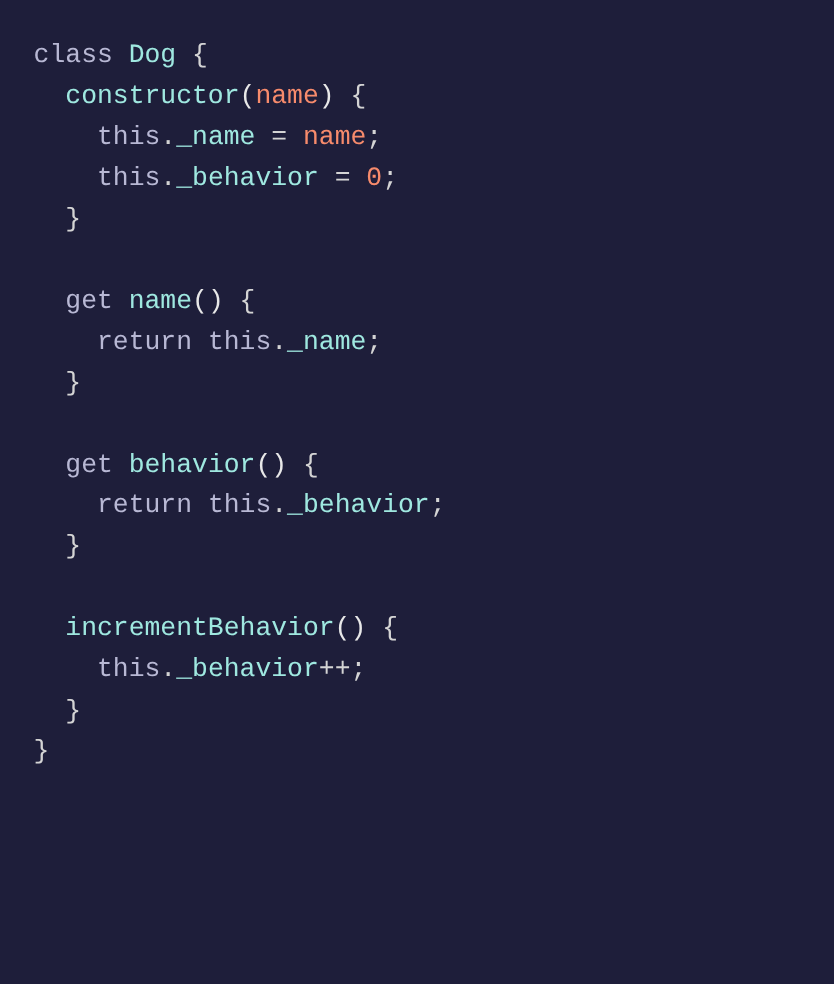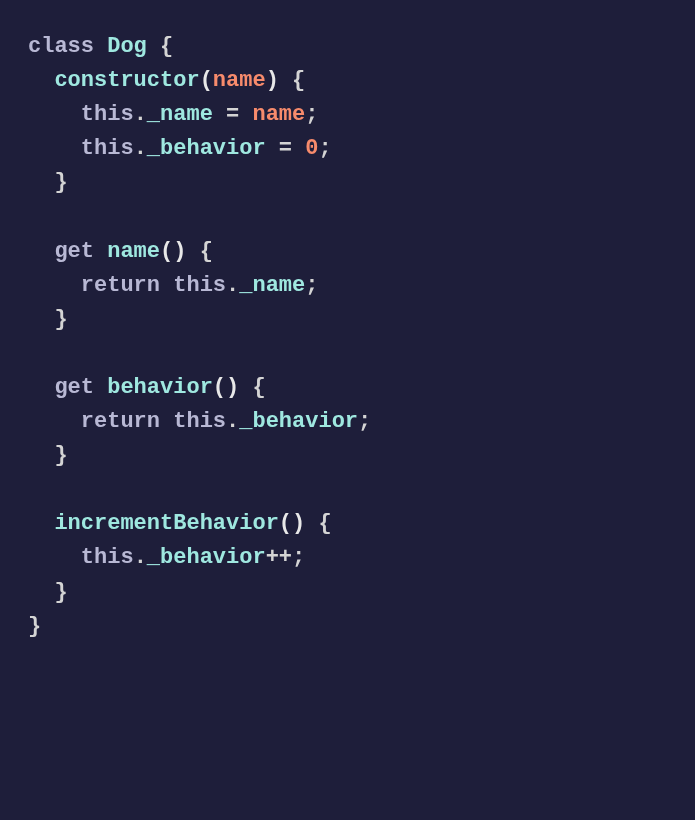--- a/index.html
+++ b/index.html
@@ -14,21 +14,20 @@
       font-family: 'Consolas', 'Monaco', 'Courier New', monospace;
       font-size: 22px;
       line-height: 1.55;
       padding: 30px 28px;
       color: #d4d4d4;
       overflow: hidden;
     }
     pre {
       font-family: inherit;
       white-space: pre;
-      font-weight: bold;
     }
     .keyword { color: #b8b8d4; }
     .classname { color: #9fe8e0; }
     .method { color: #9fe8e0; }
     .param { color: #f78b6c; }
     .brace { color: #d4d4d4; }
     .paren { color: #e8e8e8; }
     .this { color: #b8b8d4; }
     .property { color: #9fe8e0; }
     .operator { color: #d4d4d4; }

